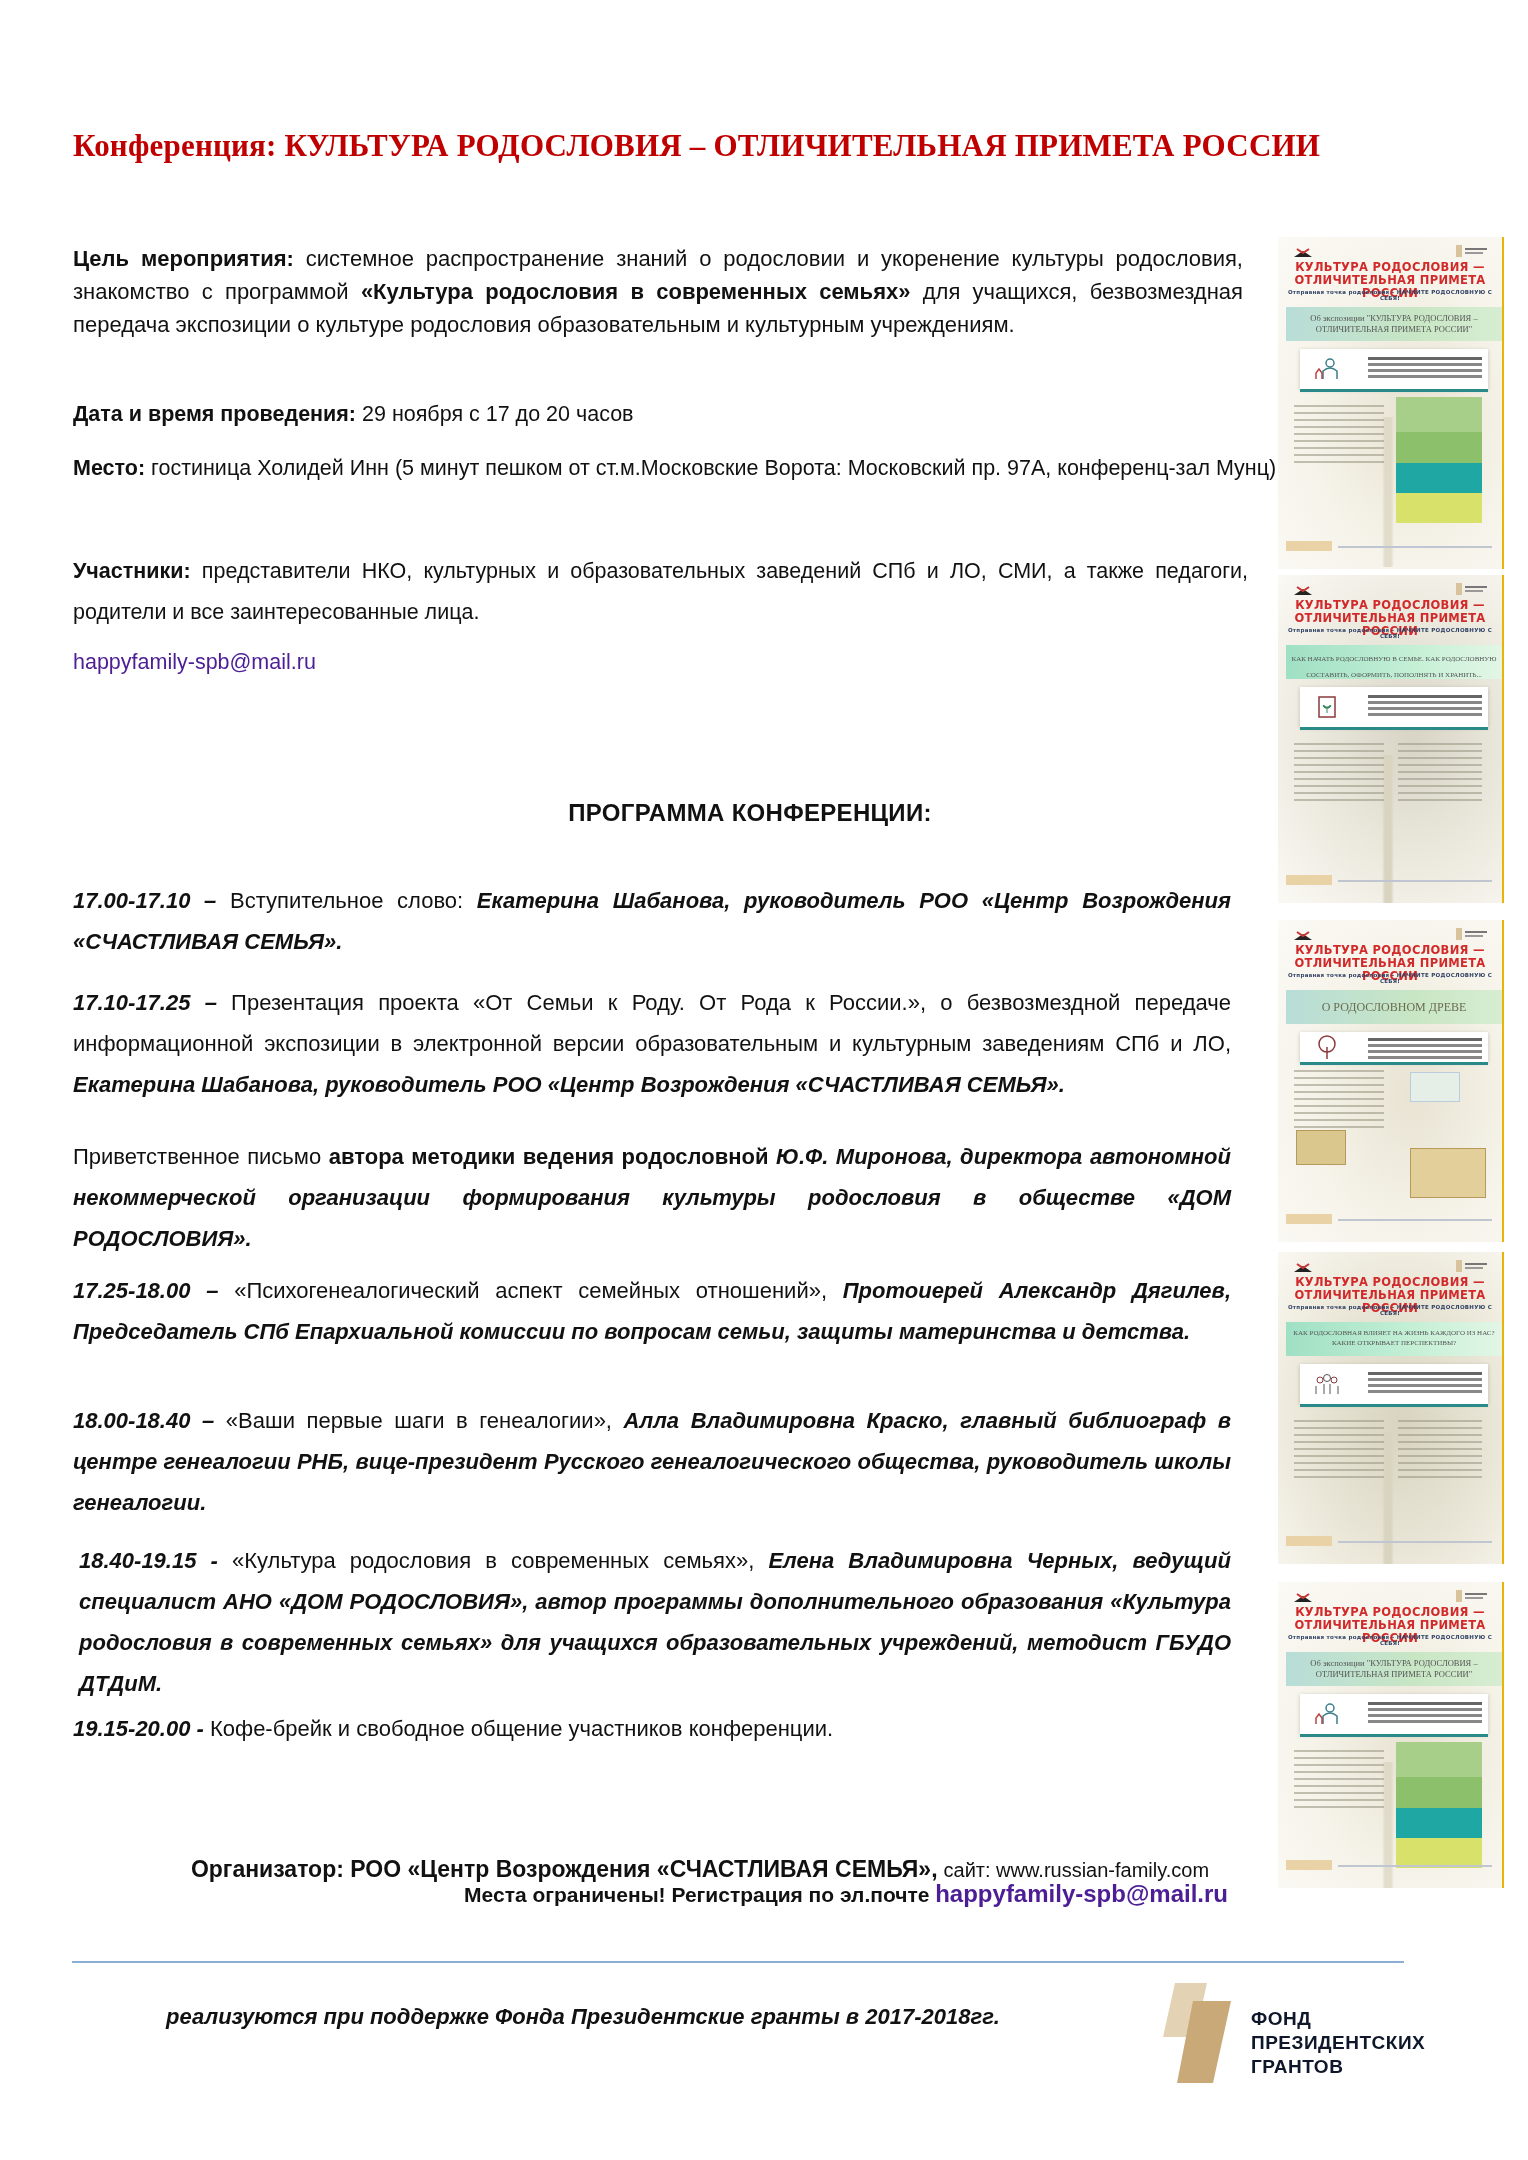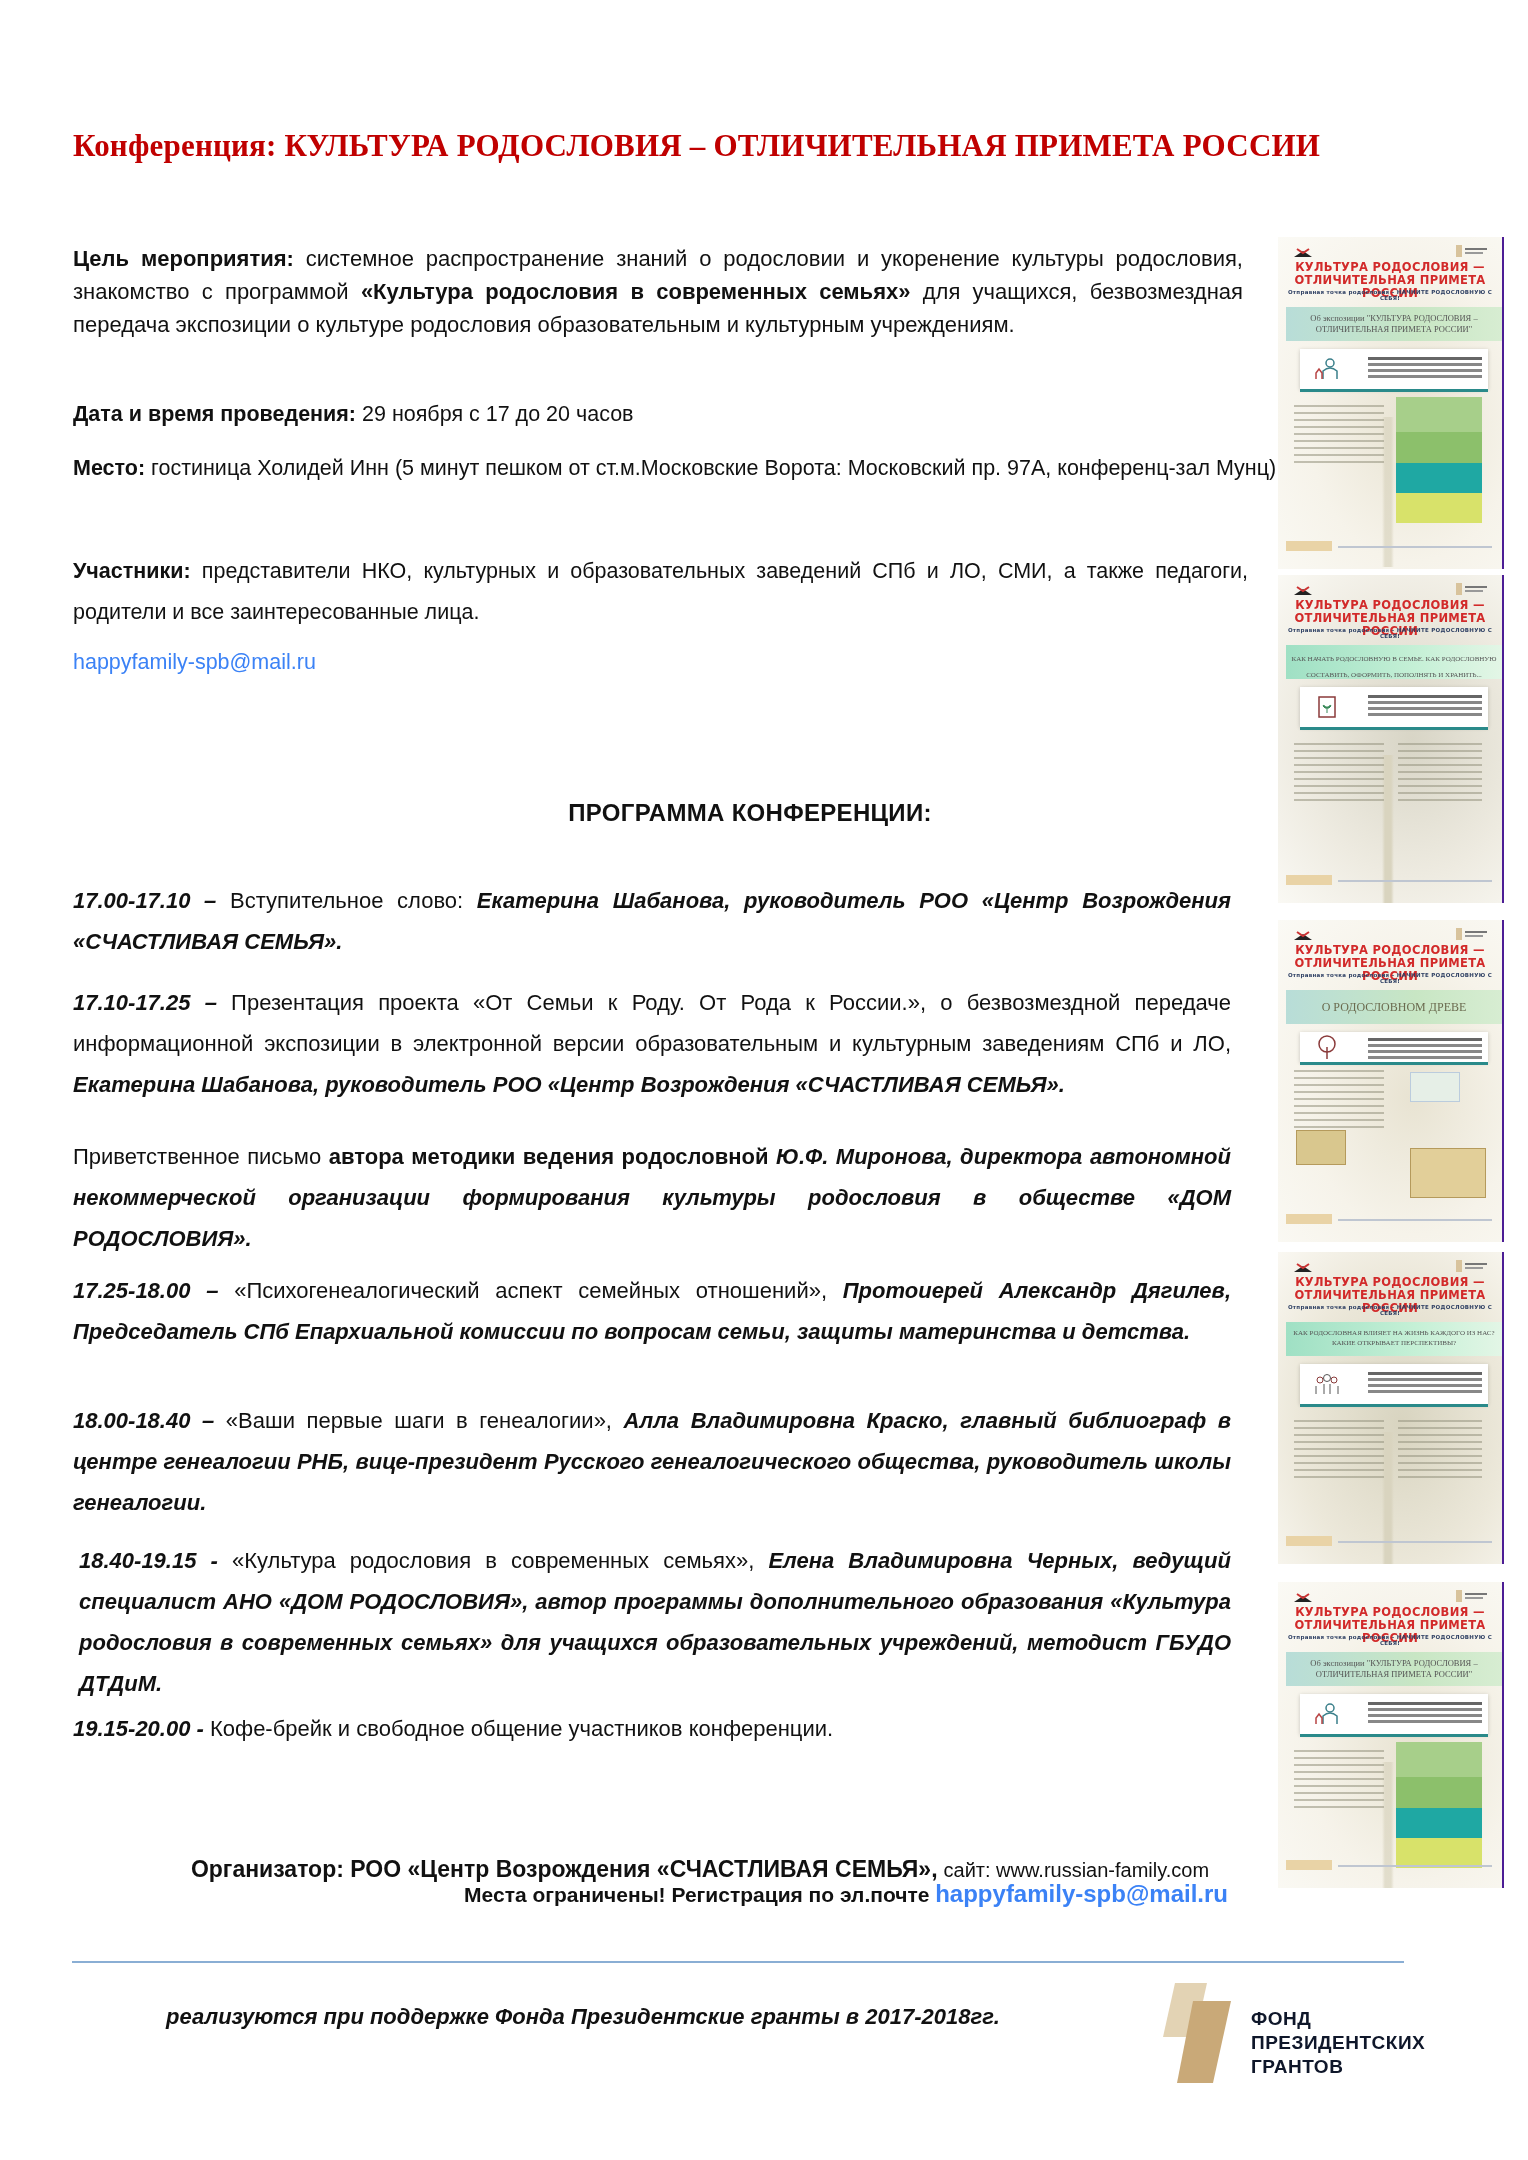--- a/index.html
+++ b/index.html
@@ -11,21 +11,21 @@
     font-family: "Liberation Serif", "DejaVu Serif", serif;
     font-weight: bold; font-size: 31px; color: #c00000; letter-spacing: 0.2px;
     white-space: nowrap;
   }
 
   .block { position: absolute; left: 73px; }
   .arial { font-family: "Liberation Sans", sans-serif; font-size: 22px; line-height: 33px; text-align: justify; }
   .cal { font-family: "Liberation Sans", sans-serif; font-size: 21.5px; line-height: 41px; text-align: justify; }
   .b { font-weight: bold; }
   .bi { font-weight: bold; font-style: italic; }
-  .link { color: #3b82f6; text-decoration: none; }
+  .link { color: #4c1d95; text-decoration: none; }
 
   .goal { top: 242px; width: 1170px; }
   .date { top: 394px; width: 1170px; }
   .venue { top: 448px; width: 1230px; text-align: left; }
   .participants { top: 551px; width: 1175px; }
   .reg { top: 642px; width: 1200px; text-align: left; }
 
   .prog-heading {
     position: absolute; top: 799px; left: 0; width: 1500px; text-align: center;
     font-weight: bold; font-size: 24px; letter-spacing: 0.3px;
@@ -60,21 +60,21 @@
   .grant-logo { position: absolute; top: 1975px; left: 1155px; width: 300px; height: 120px; }
   .grant-logo .mark { position: absolute; left: 0; top: 0; width: 90px; height: 110px; }
   .grant-logo .name {
     position: absolute; left: 96px; top: 32px; font-weight: bold; font-size: 19px; line-height: 24px;
     color: #0f172a; letter-spacing: 0.5px;
   }
 
   .posters { position: absolute; left: 1278px; top: 230px; width: 230px; }
   .poster {
     position: absolute; left: 0; width: 226px; overflow: hidden;
-    background: #faf8f1; border-right: 2px solid #4c1d95; padding-left: 18px;
+    background: #faf8f1; border-right: 2px solid #eab308; padding-left: 18px;
   }
   .poster .ph-top { position: absolute; left: 0; top: 0; width: 100%; height: 100%;
     background: radial-gradient(ellipse at 60% 55%, #e8e3d2 0%, #f6f3ea 55%, #fbfaf5 100%); }
   .poster .logo-l { position: absolute; left: 14px; top: 8px; width: 22px; height: 14px; }
   .poster .logo-r { position: absolute; right: 14px; top: 8px; width: 32px; height: 12px; }
   .poster .p-title {
     position: absolute; left: 0; width: 100%; top: 24px; text-align: center;
     font-family: "DejaVu Sans", sans-serif; font-weight: bold; color: #d22a2a;
     font-size: 11.5px; line-height: 13px; letter-spacing: 0.3px;
   }

